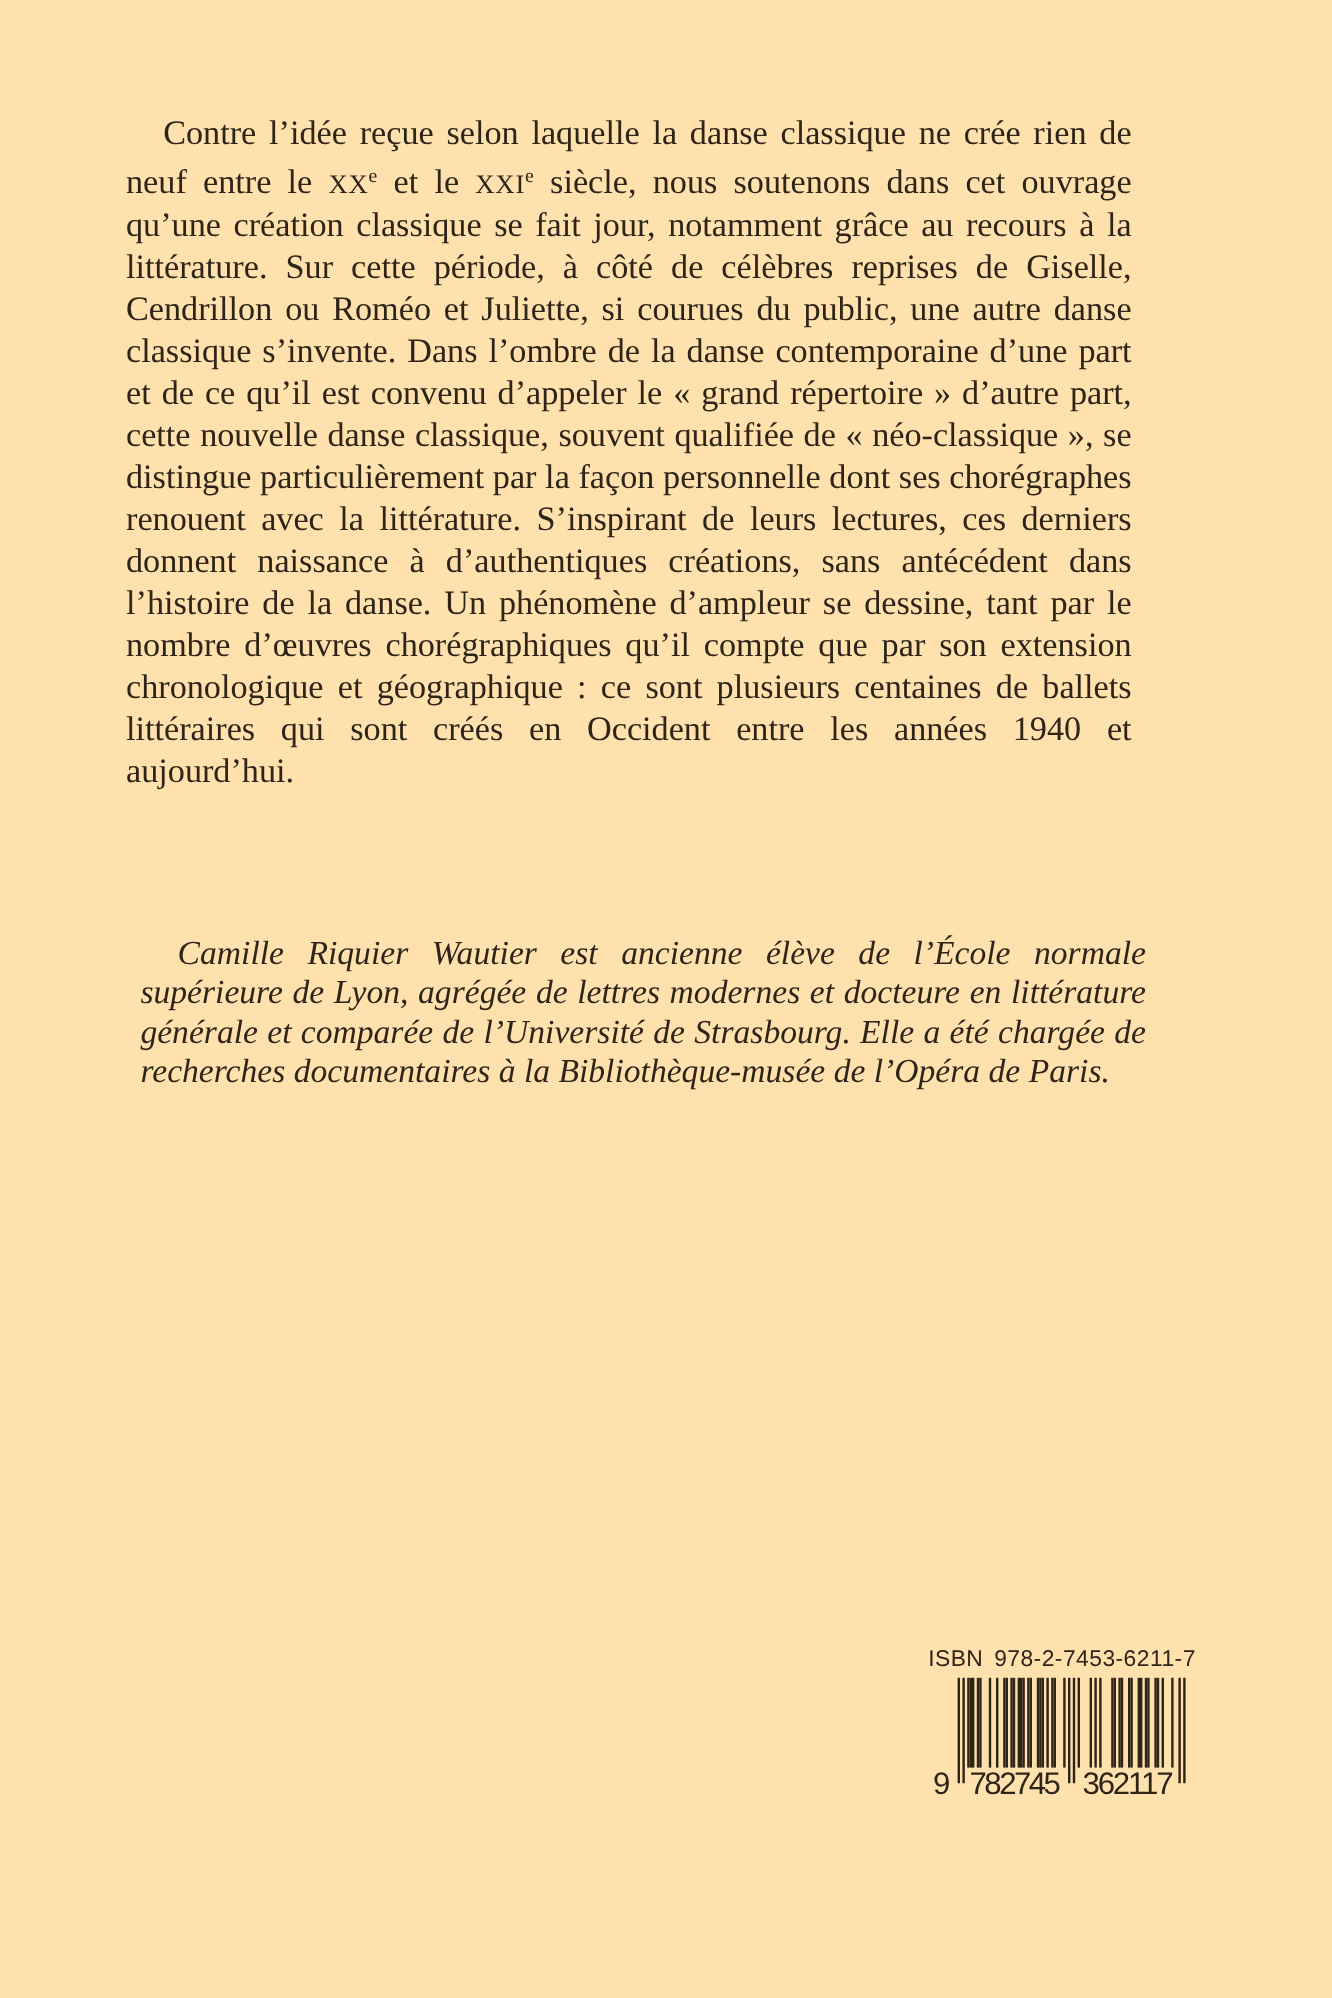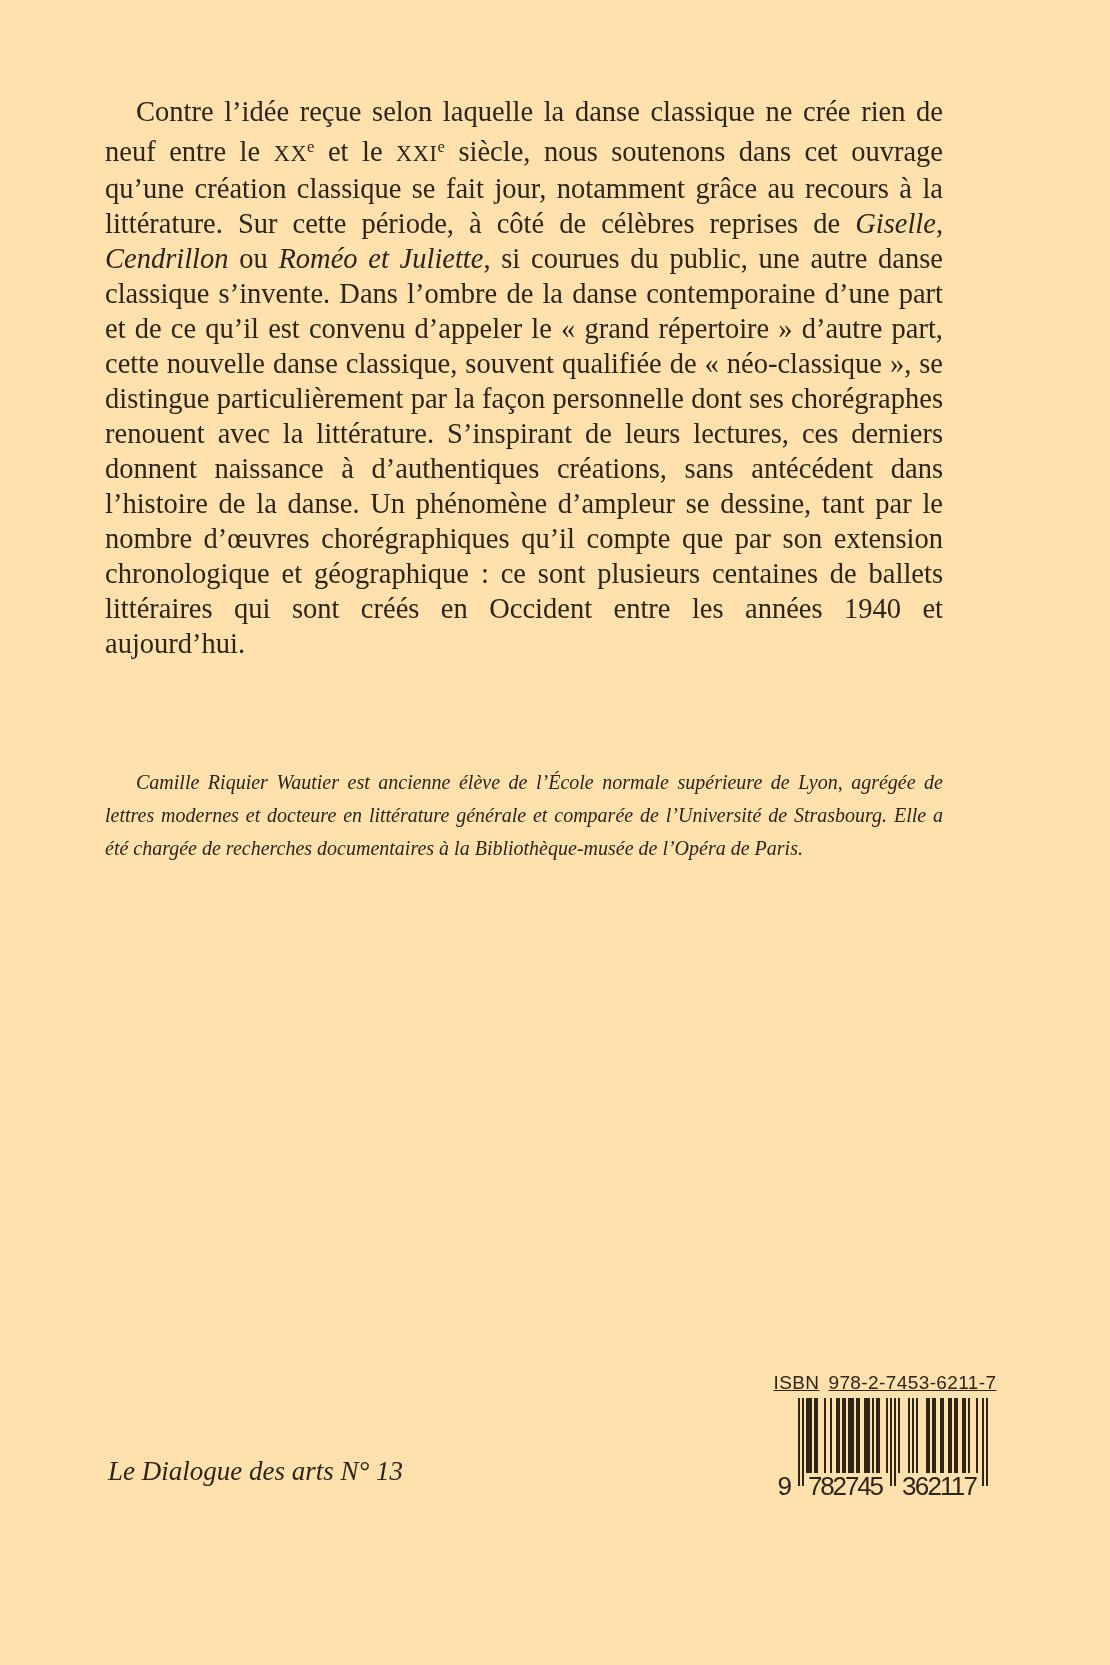--- a/index.html
+++ b/index.html
@@ -13,65 +13,63 @@
     margin:0 auto;
   }
   .blurb{
     position:absolute;
     left:105px;top:94px;width:838px;
     font-size:28.5px;line-height:35px;
     text-align:justify;
     text-indent:31px;
     margin:0;
   }
-  .it{font-style:italic;}
+  .it{}
   .sc{font-size:.78em;letter-spacing:.03em;margin-top:28px;}
   .sup{font-size:.58em;vertical-align:.55em;}
   .bio{
     position:absolute;
     left:105px;top:766px;width:838px;
-    font-size:20px;line-height:33px;
+    font-size:28px;line-height:33px;
     font-style:italic;
     text-align:justify;
     text-indent:31px;
-    margin:0;
+    margin:12px;
   }
   .imprint{
     position:absolute;
     left:108px;top:1456px;
     font-style:italic;
     font-size:27px;
     white-space:nowrap;
   }
   .isbn-block{
     position:absolute;
     left:772px;top:1372px;
     width:226px;
   }
   .isbn-line{
     font-family:"Liberation Sans","DejaVu Sans",sans-serif;
     font-size:19px;
     letter-spacing:.4px;
     text-align:center;
     white-space:nowrap;
-    text-decoration:underline;
   }
   .isbn-line .num{margin-left:9px;}
   svg.barcode{display:block;margin-top:4px;}
 </style>
 </head>
 <body>
 
 <div class="page">
 
   <p class="blurb"><span>Contre l’idée reçue selon laquelle la danse classique ne crée rien de neuf entre le </span><span class="sc">XX</span><span class="sup">e</span><span> et le </span><span class="sc">XXI</span><span class="sup">e</span><span> siècle, nous soutenons dans cet ouvrage qu’une création classique se fait jour, notamment grâce au recours à la littérature. Sur cette période, à côté de célèbres reprises de </span><span class="it">Giselle</span><span>, </span><span class="it">Cendrillon</span><span> ou </span><span class="it">Roméo et Juliette</span><span>, si courues du public, une autre danse classique s’invente. Dans l’ombre de la danse contemporaine d’une part et de ce qu’il est convenu d’appeler le « grand répertoire » d’autre part, cette nouvelle danse classique, souvent qualifiée de « néo-classique », se distingue particulièrement par la façon personnelle dont ses chorégraphes renouent avec la littérature. S’inspirant de leurs lectures, ces derniers donnent naissance à d’authentiques créations, sans antécédent dans l’histoire de la danse. Un phénomène d’ampleur se dessine, tant par le nombre d’œuvres chorégraphiques qu’il compte que par son extension chronologique et géographique : ce sont plusieurs centaines de ballets littéraires qui sont créés en Occident entre les années 1940 et aujourd’hui.</span></p>
 
   <p class="bio">Camille Riquier Wautier est ancienne élève de l’École normale supérieure de Lyon, agrégée de lettres modernes et docteure en littérature générale et comparée de l’Université de Strasbourg. Elle a été chargée de recherches documentaires à la Bibliothèque-musée de l’Opéra de Paris.</p>
 
-  <div class="imprint">Le Dialogue des arts N° 13</div>
 
   <div class="isbn-block">
     <div class="isbn-line">
       <span>ISBN</span><span class="num">978-2-7453-6211-7</span>
     </div>
     <svg class="barcode" width="220" height="100" xmlns="http://www.w3.org/2000/svg">
         <rect x="26" y="0" width="2" height="88" fill="#2f2418"></rect>
         <rect x="30" y="0" width="2" height="88" fill="#2f2418"></rect>
         <rect x="34" y="0" width="2" height="75" fill="#2f2418"></rect>
         <rect x="36" y="0" width="2" height="75" fill="#2f2418"></rect>

